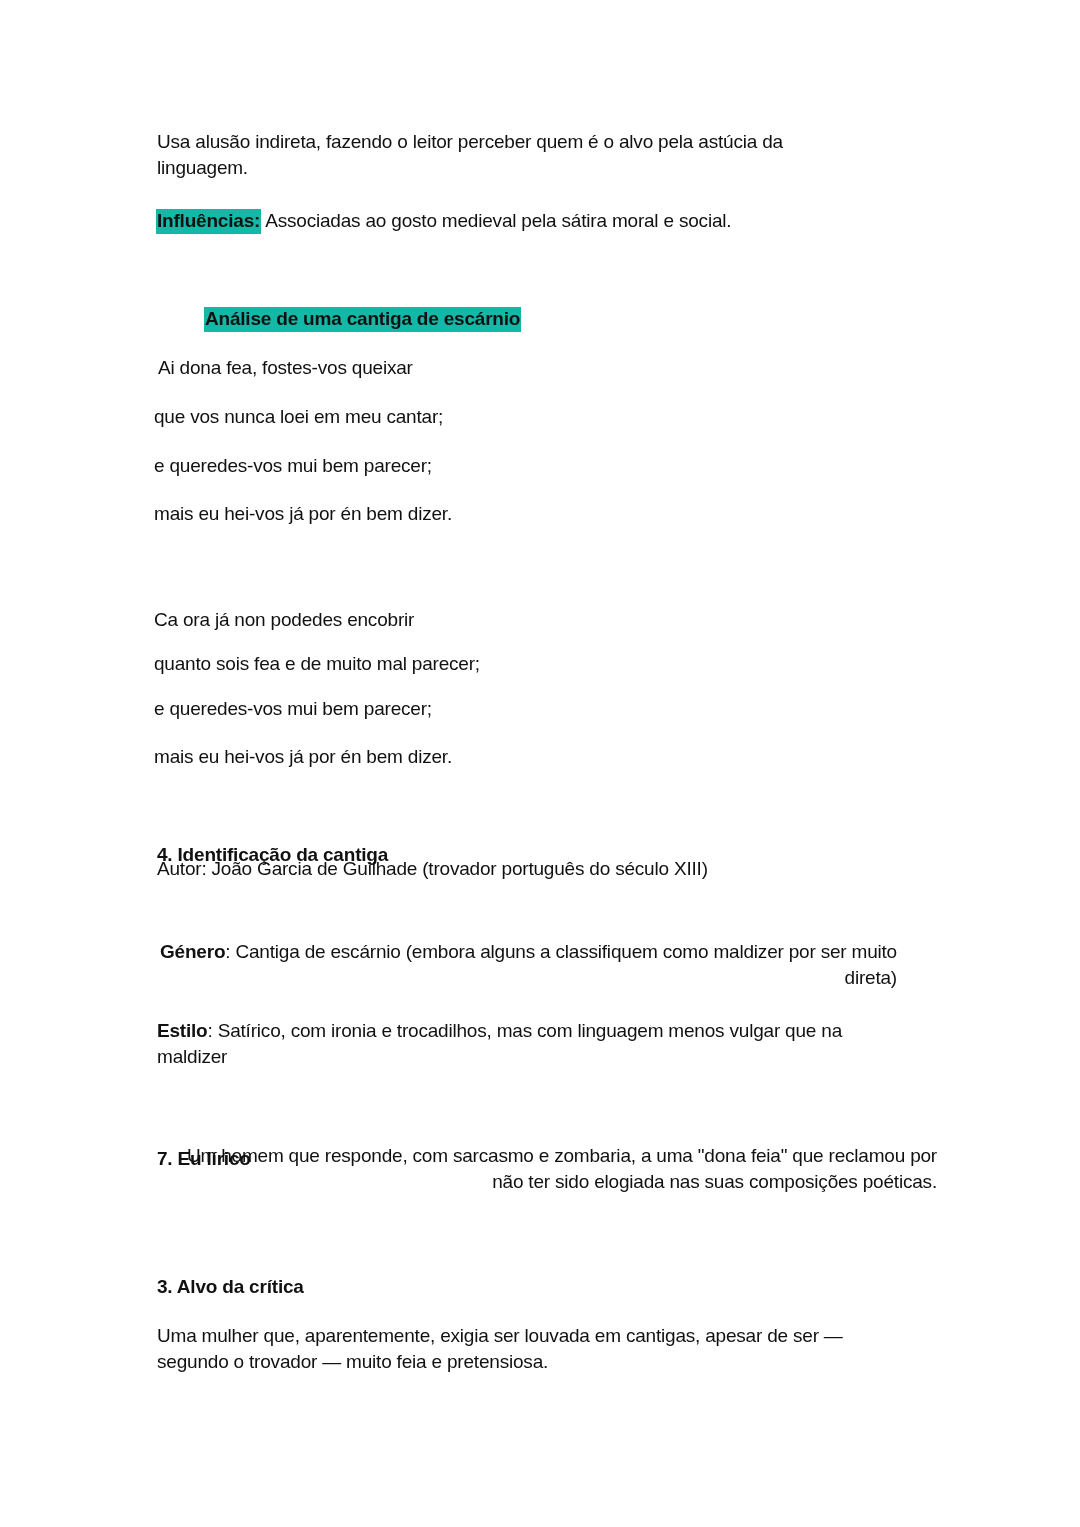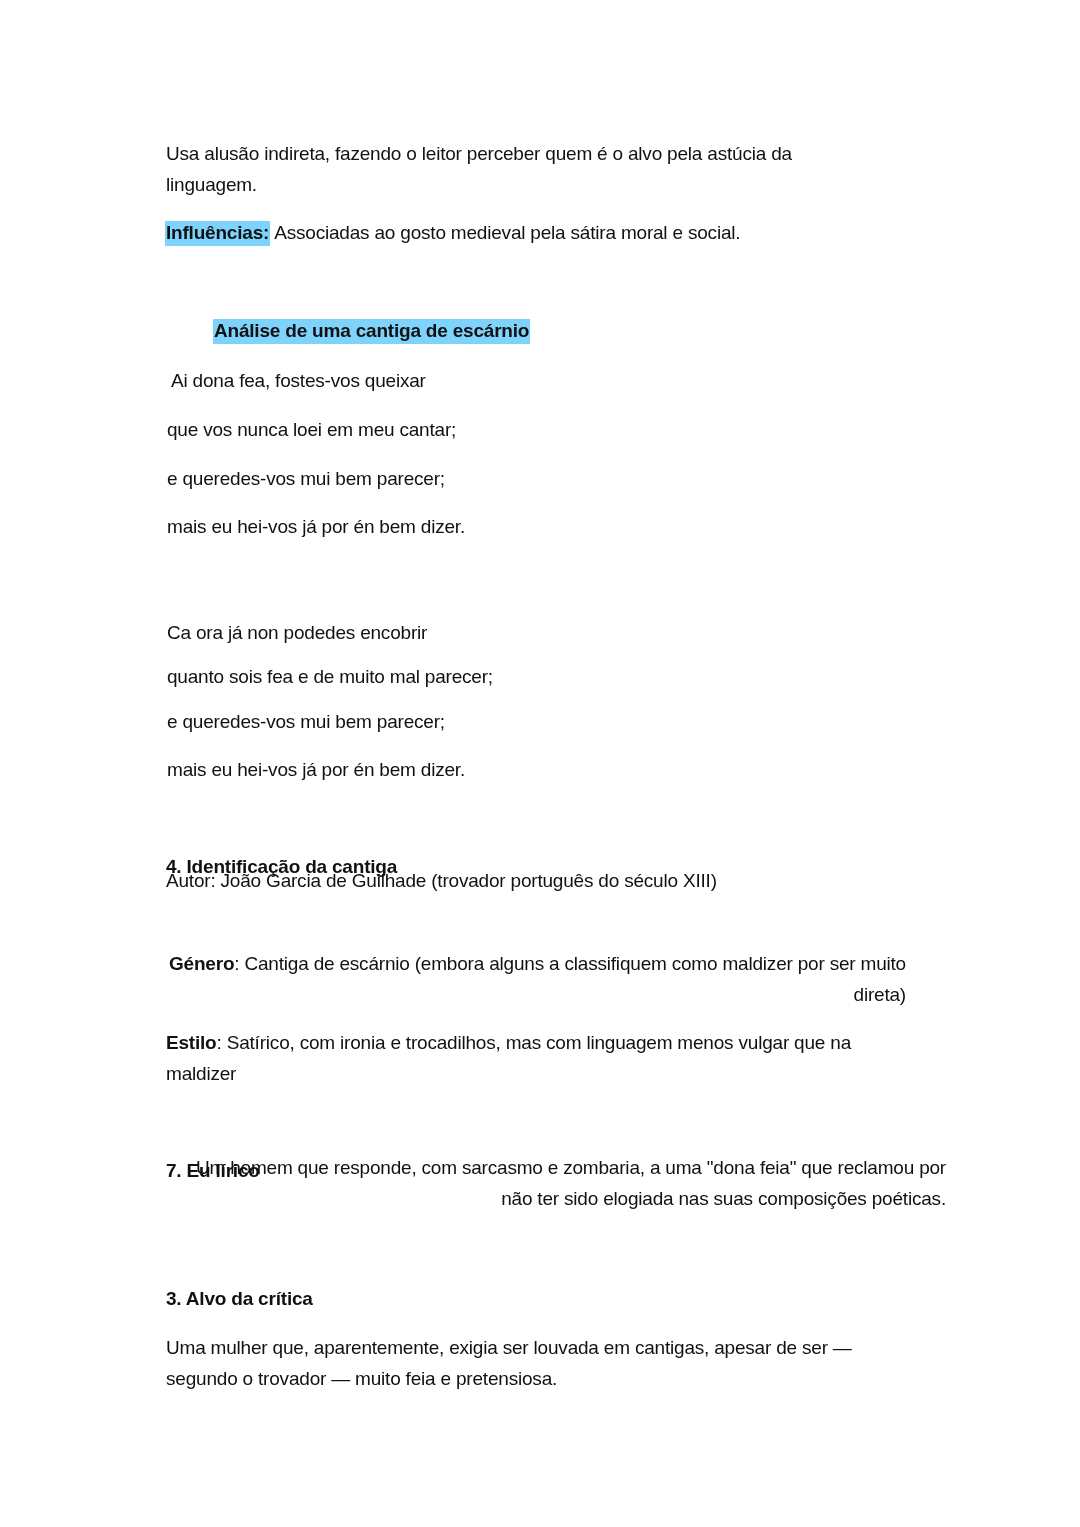--- a/index.html
+++ b/index.html
@@ -17,30 +17,30 @@
     }
     .page {
       position: absolute;
       left: 154px;
       top: 126px;
       width: 780px;
       font-size: 19px;
       letter-spacing: -0.2px;
     }
     .p {
-      margin: 12px;
-      line-height: 31px;
+      margin: 3px;
+      line-height: 26px;
     }
     .hl {
-      background: #7dd3fc;
+      background: #14b8a6;
       padding: 1px 1px 3px 1px;
       margin-left: -1px;
     }
     .b { font-weight: bold; }
-    .verse { margin: 13px; line-height: 31px; }
+    .verse { margin: 0; line-height: 31px; }
   </style>
 </head>
 <body>
 
 <div class="page">
 
   <p class="p" style="position:absolute; top:0; width:690px;">Usa alusão indireta, fazendo o leitor perceber quem é o alvo pela astúcia da linguagem.</p>
 
   <p class="p" style="position:absolute; top:79px; white-space:nowrap;">
     <span class="hl b">Influências:</span><span> Associadas ao gosto medieval pela sátira moral e social.</span>

